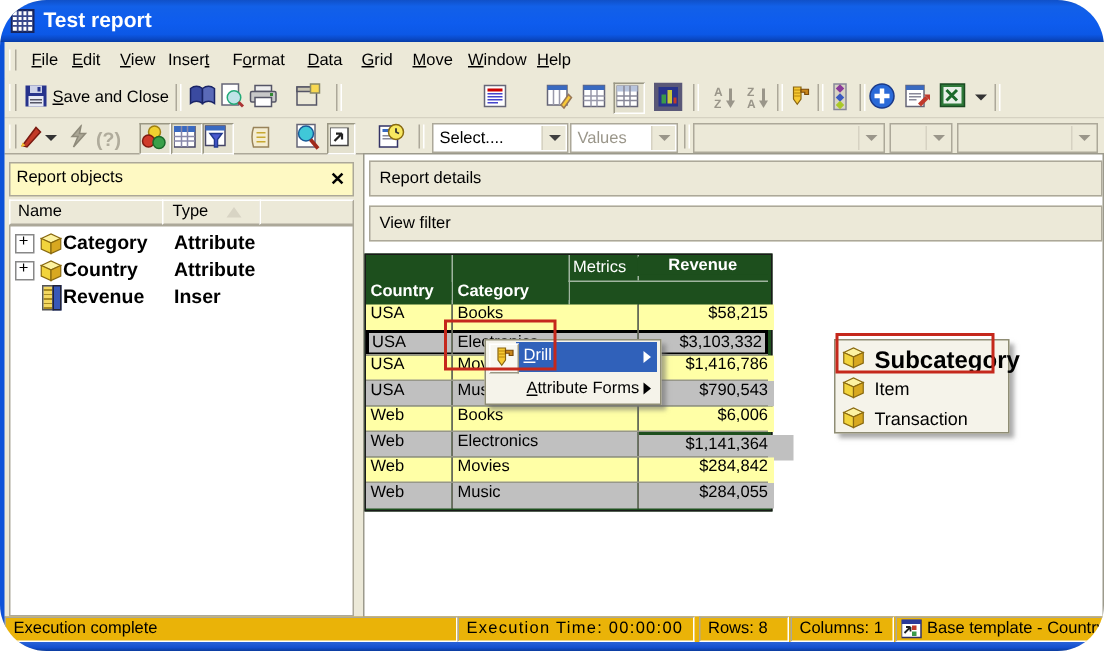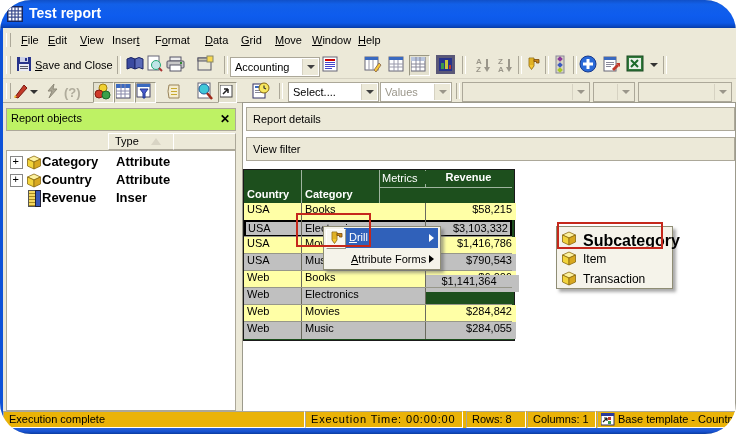--- a/index.html
+++ b/index.html
@@ -17,21 +17,21 @@
 .vsep{position:absolute;width:2px;border-left:1px solid #aca899;border-right:1px solid #fff;}
 
 #tb1{left:3px;top:52px;width:733px;height:26px;background:#ece9d8;border-bottom:1px solid #d6d2c2;}
 #tb2{left:3px;top:79px;width:733px;height:23px;background:#ece9d8;border-bottom:1px solid #aca899;}
 .combo{position:absolute;background:#fff;border:1px solid #aca899;}
 .combo .arr{position:absolute;right:1px;top:1px;bottom:1px;width:15px;background:#ece9d8;border-left:1px solid #d6d2c2;}
 .arr:after{content:"";position:absolute;left:4px;top:6px;border:4px solid transparent;border-top:4px solid #404040;}
 .arr.gray:after{border-top-color:#9a968a;}
 .combotext{position:absolute;left:4px;top:3px;}
 
-#lp-head{left:6px;top:108px;width:228px;height:21px;background:#bef264;border:1px solid #aca899;}
+#lp-head{left:6px;top:108px;width:228px;height:21px;background:#fef9c3;border:1px solid #aca899;}
 #lp-x{position:absolute;right:5px;top:3px;font-size:12px;font-weight:bold;color:#000;}
 .colhdr{position:absolute;top:133px;height:15px;background:#ece9d8;border:1px solid #aca899;
   border-top-color:#fff;border-left-color:#fff;}
 #lp-list{left:6px;top:150px;width:228px;height:259px;background:#fff;border:1px solid #aca899;}
 .lprow{position:absolute;left:0;width:226px;height:18px;font-size:13px;font-weight:bold;}
 .plus{position:absolute;left:3px;top:3px;width:11px;height:11px;border:1px solid #888;background:#fff;}
 .plus:before{content:"+";position:absolute;left:1.5px;top:-2.5px;font-size:11px;font-weight:normal;}
 
 #canvas{left:242px;top:102px;width:492px;height:308px;background:#fff;border:1px solid #9c9a8c;}
 .rbar{position:absolute;left:246px;width:487px;height:22px;background:#ece9d8;border:1px solid #aca899;}
@@ -236,24 +236,20 @@
     <svg class="abs" style="left:626px;top:55px;" width="19" height="18">
       <rect x="1" y="1" width="16" height="15" fill="#2f7a3a" stroke="#1a4a22"></rect>
       <rect x="3" y="3" width="12" height="11" fill="#e8f0e8"></rect>
       <path d="M5 5 L12 12 M12 5 L5 12" stroke="#1a6a2a" stroke-width="2"></path>
     </svg>
     <div class="marr" style="left:650px;top:63px;border-top:4px solid #333;border-bottom:none;"></div>
   </div>
   <div class="abs" style="left:35px;top:59px;"><u>S</u>ave and Close</div>
   <div class="vsep" style="left:117px;top:56px;height:18px;"></div>
   <div class="vsep" style="left:224px;top:56px;height:18px;"></div>
-  <div class="combo" style="left:230px;top:57px;width:88px;height:18px;">
-     <div class="combotext">Accounting</div>
-      <div class="arr"></div>
-  </div>
   <div class="vsep" style="left:462px;top:56px;height:18px;"></div>
   <div class="vsep" style="left:518px;top:56px;height:18px;"></div>
   <div class="vsep" style="left:545px;top:56px;height:18px;"></div>
   <div class="vsep" style="left:573px;top:56px;height:18px;"></div>
   <div class="vsep" style="left:663px;top:56px;height:18px;"></div>
 
   <div class="grip" style="left:6px;top:83px;height:16px;"></div>
   <div id="tb2icons">
 
     <svg class="abs" style="left:12px;top:83px;" width="20" height="16">
@@ -336,20 +332,23 @@
   <div class="combo" style="left:593px;top:82px;width:40px;height:18px;background:#ece9d8;">
      <div class="arr gray"></div>
   </div>
   <div class="combo" style="left:638px;top:82px;width:92px;height:18px;background:#ece9d8;">
      <div class="arr gray"></div>
   </div>
 
   <div id="lp-head" class="abs">
       <div style="position:absolute;left:4px;top:3px;">Report objects</div>
     <div id="lp-x">✕</div>
+    </div>
+  <div class="colhdr" style="left:6px;width:101px;">
+      <div style="position:absolute;left:5px;top:1px;">Name</div>
     </div>
   <div class="colhdr" style="left:108px;width:64px;">
       <div style="position:absolute;left:6px;top:1px;">Type</div>
     <div style="position:absolute;left:42px;top:4px;width:0;height:0;border:5px solid transparent;border-bottom:7px solid #d8d4c4;border-top:none;"></div>
     </div>
   <div class="colhdr" style="left:173px;width:61px;"></div>
   <div id="lp-list" class="abs">
     <div class="lprow" style="top:2px;">
       <div class="plus"></div>
         <svg class="abs" style="left:19px;top:1px;" width="16" height="16">
@@ -407,21 +406,21 @@
     <div class="cell grow" style="left:0;top:84px;width:57px;height:17px;"><span style="margin-left:3px;">USA</span></div>
     <div class="cell grow" style="left:58px;top:84px;width:123px;height:17px;"><span style="margin-left:3px;">Music</span></div>
     <div class="cell grow" style="left:182px;top:84px;width:86px;height:17px;text-align:right;padding-right:4px;">$790,543</div>
 
     <div class="cell yrow" style="left:0;top:101px;width:57px;height:17px;"><span style="margin-left:3px;">Web</span></div>
     <div class="cell yrow" style="left:58px;top:101px;width:123px;height:17px;"><span style="margin-left:3px;">Books</span></div>
     <div class="cell yrow" style="left:182px;top:101px;width:86px;height:17px;text-align:right;padding-right:4px;">$6,006</div>
 
     <div class="cell grow" style="left:0;top:118px;width:57px;height:17px;"><span style="margin-left:3px;">Web</span></div>
     <div class="cell grow" style="left:58px;top:118px;width:123px;height:17px;"><span style="margin-left:3px;">Electronics</span></div>
-    <div class="cell grow" style="left:182px;top:105px;width:86px;height:17px;text-align:center;padding-right:7px;">$1,141,364</div>
+    <div class="cell grow" style="left:182px;top:120px;width:86px;height:17px;text-align:right;padding-right:17px;">$1,141,364</div>
 
     <div class="cell yrow" style="left:0;top:135px;width:57px;height:17px;"><span style="margin-left:3px;">Web</span></div>
     <div class="cell yrow" style="left:58px;top:135px;width:123px;height:17px;"><span style="margin-left:3px;">Movies</span></div>
     <div class="cell yrow" style="left:182px;top:135px;width:86px;height:17px;text-align:right;padding-right:4px;">$284,842</div>
 
     <div class="cell grow" style="left:0;top:152px;width:57px;height:17px;"><span style="margin-left:3px;">Web</span></div>
     <div class="cell grow" style="left:58px;top:152px;width:123px;height:17px;"><span style="margin-left:3px;">Music</span></div>
     <div class="cell grow" style="left:182px;top:152px;width:86px;height:17px;text-align:right;padding-right:4px;">$284,055</div>
 
     <div class="abs" style="left:57px;top:33px;width:1px;height:136px;background:#6a6a5e;"></div>

